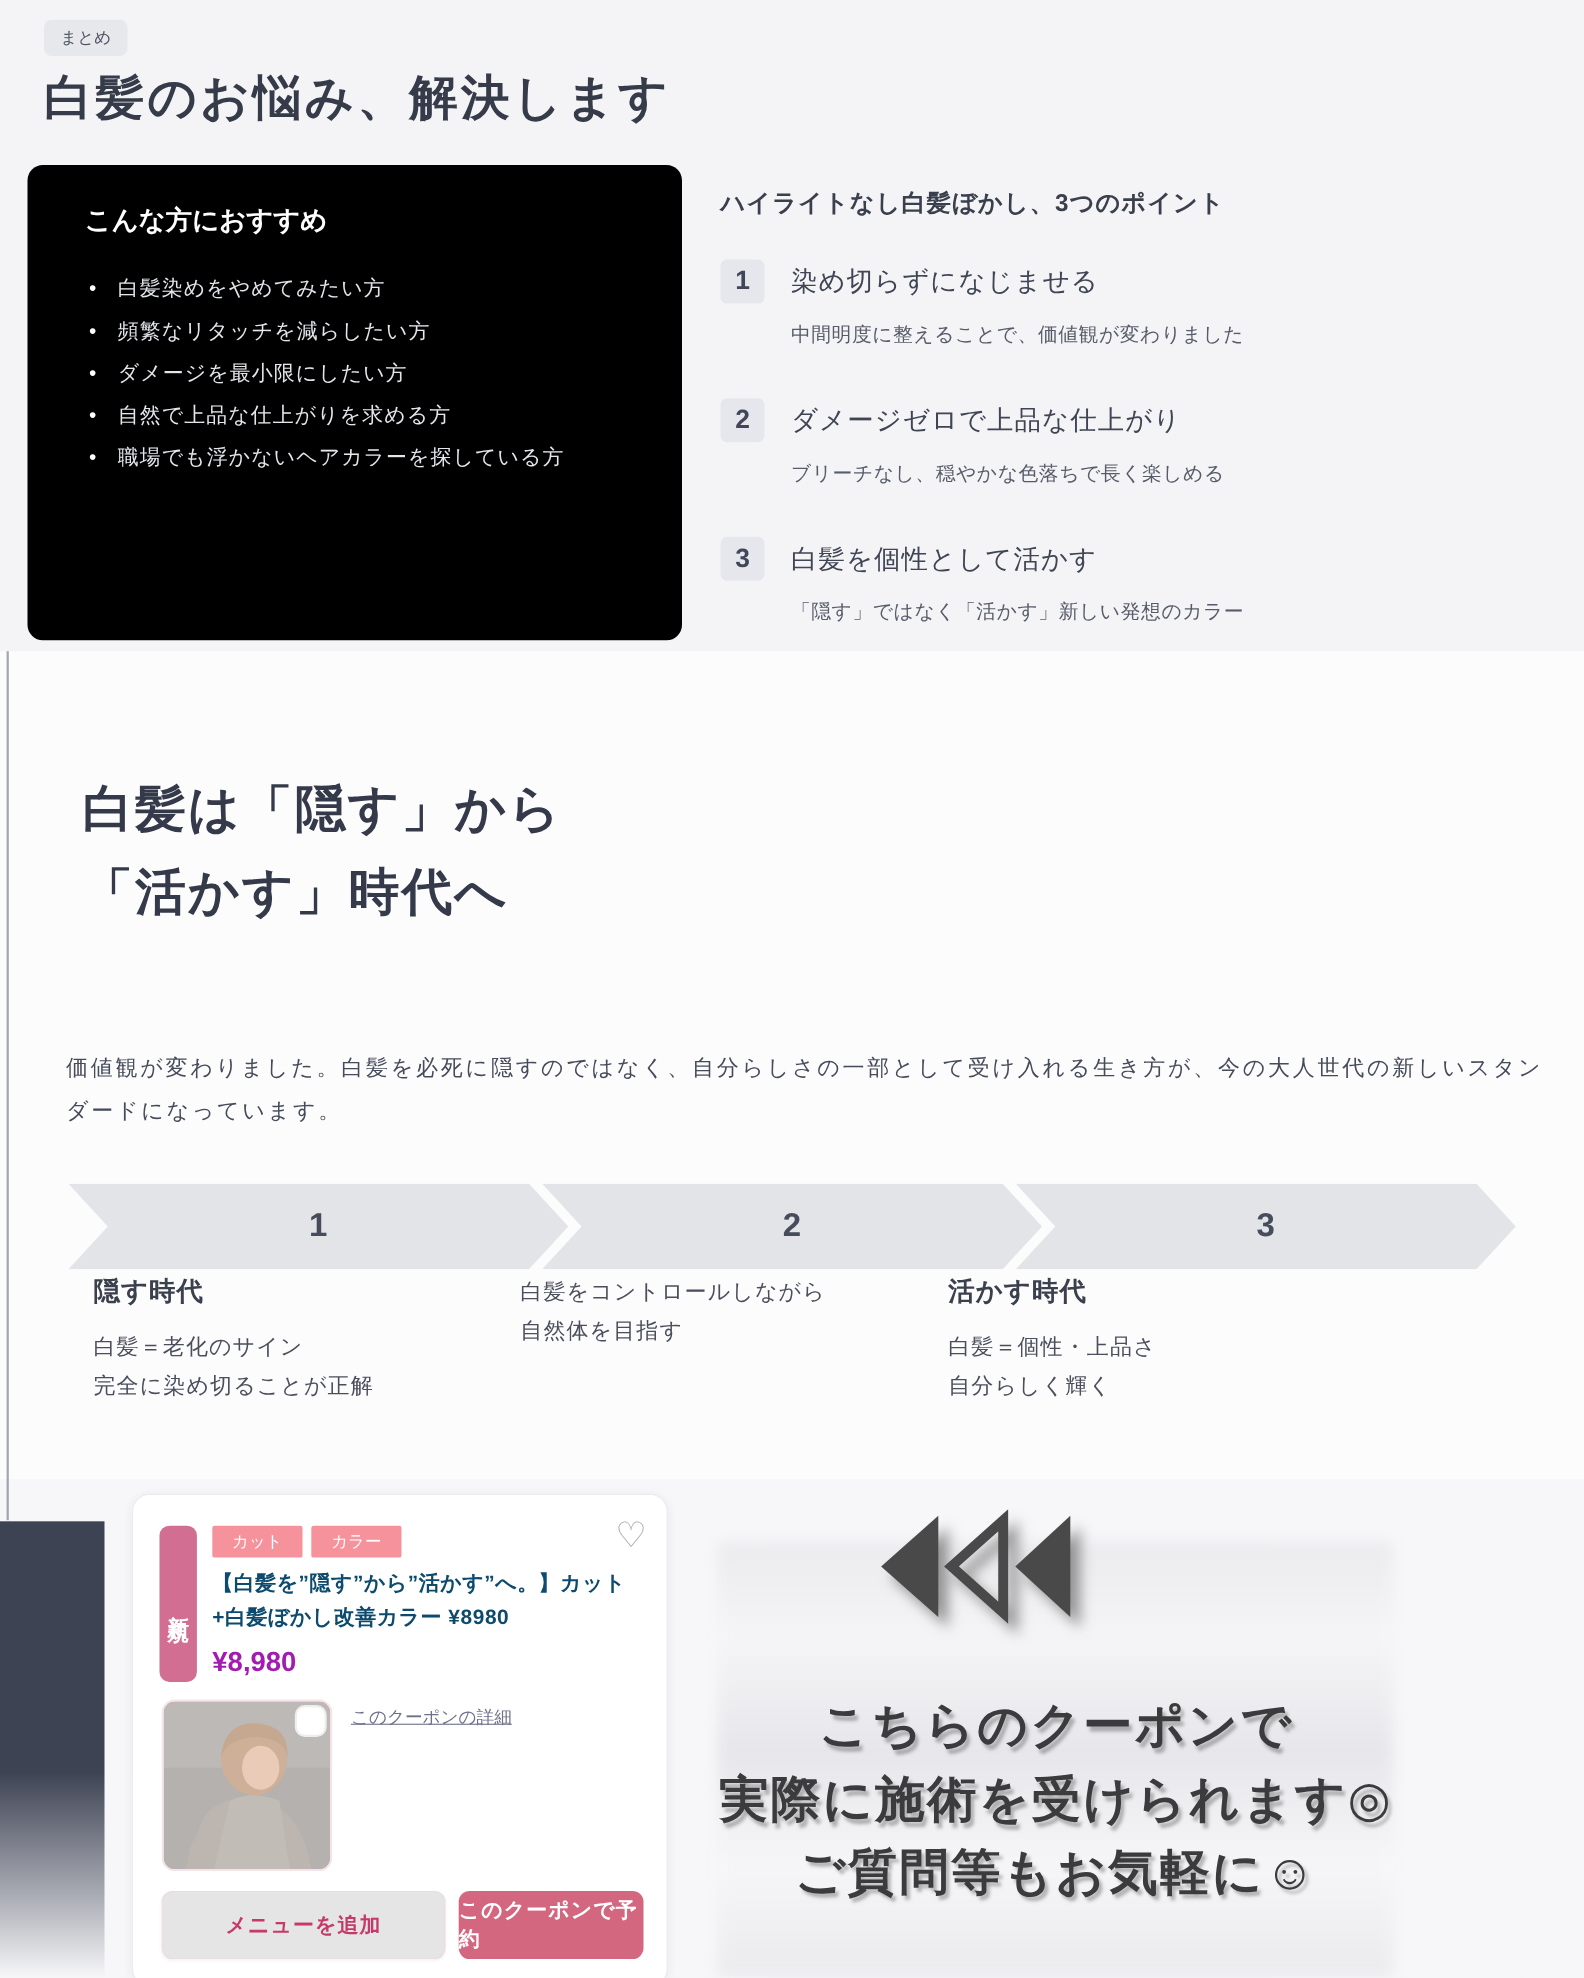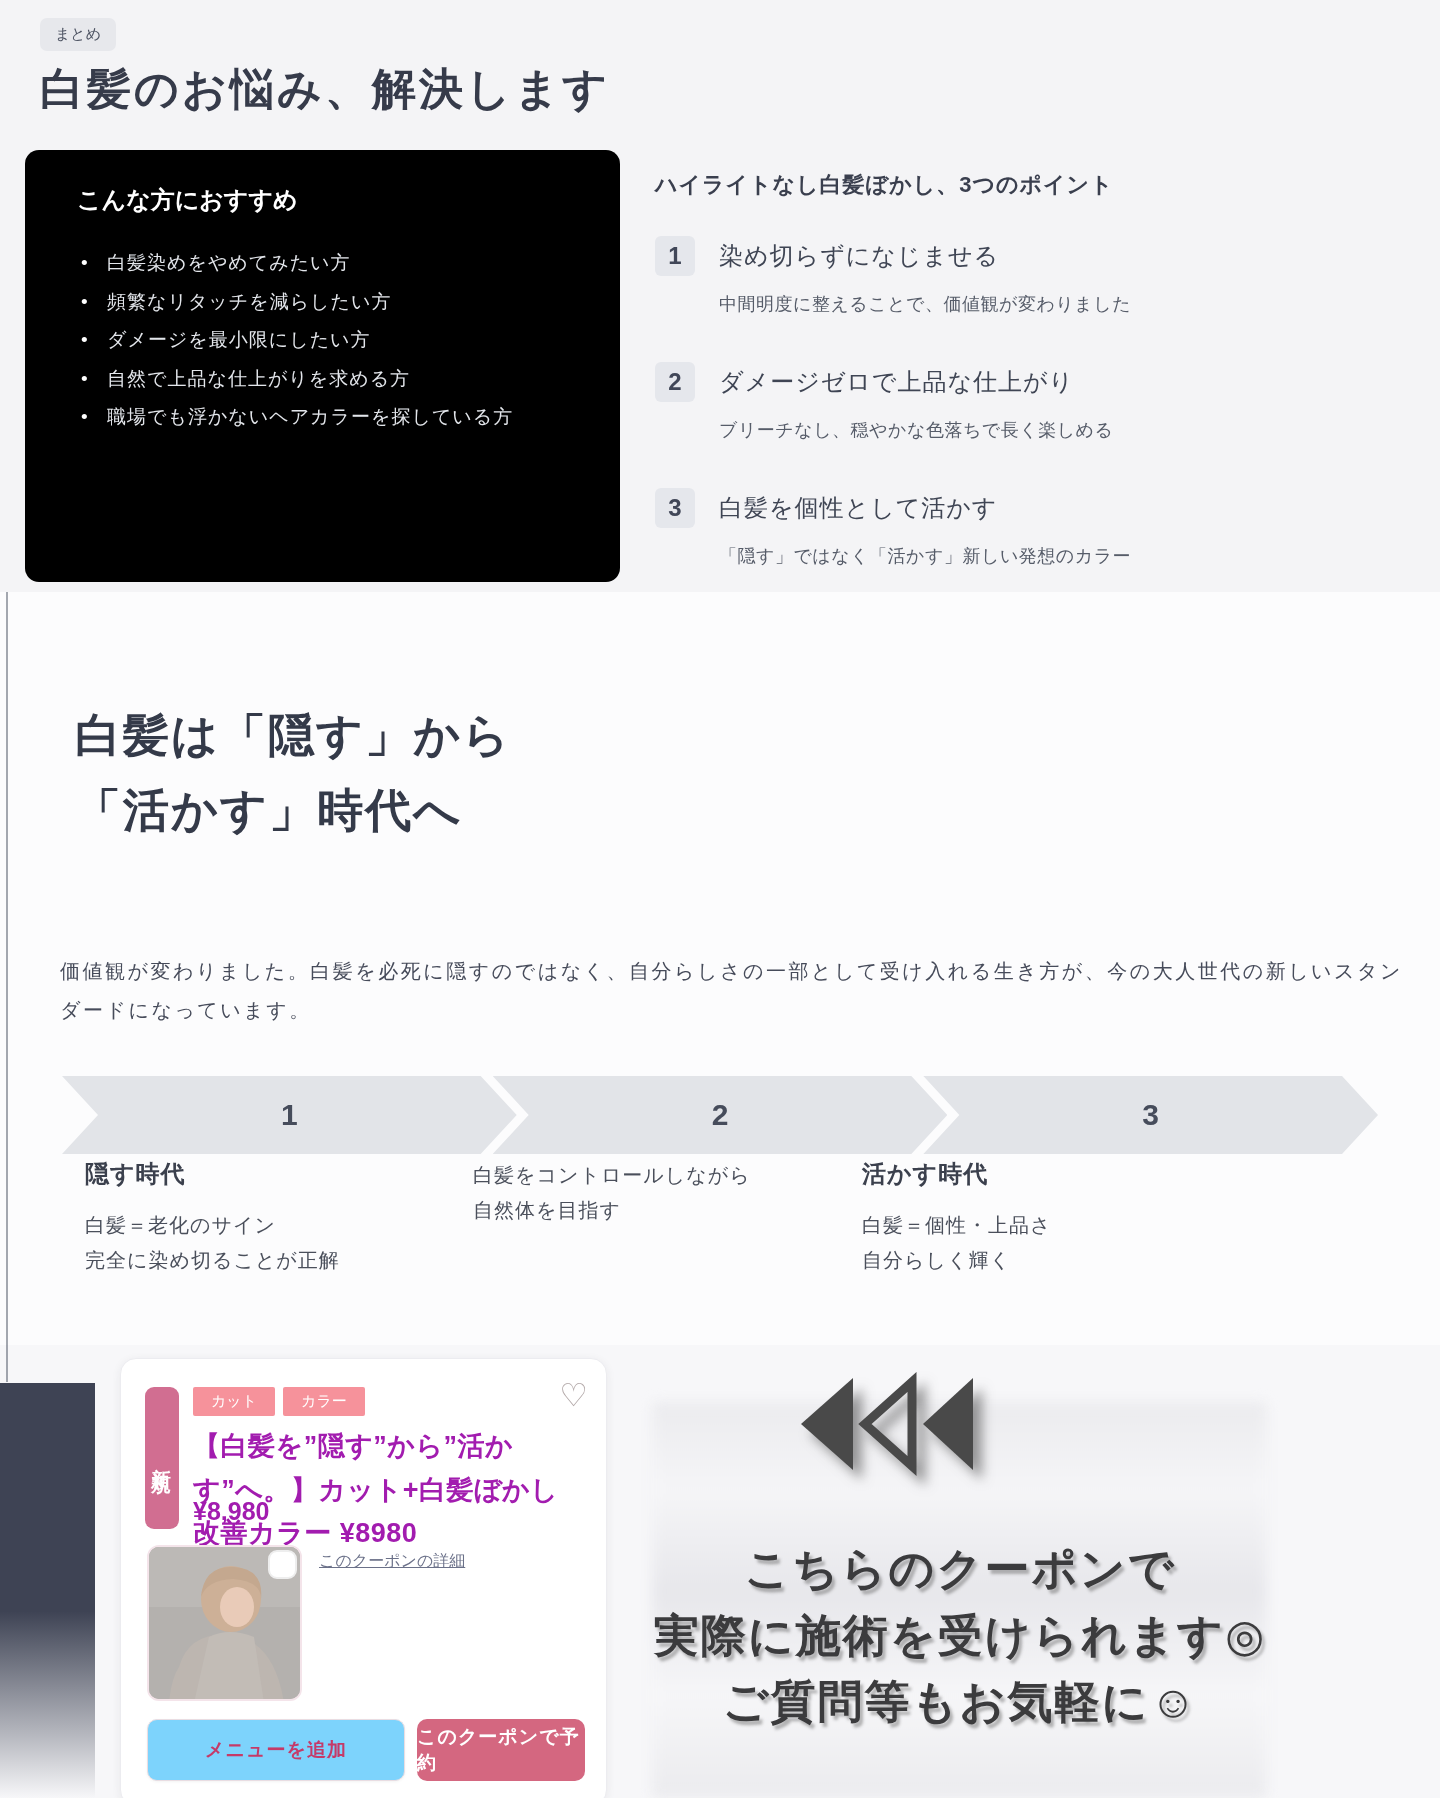--- a/index.html
+++ b/index.html
@@ -91,38 +91,38 @@
     position:absolute; left:24px; top:28px; width:34px; height:142px;
     background:#d16e91; border-radius:9px; color:#fff;
     writing-mode:vertical-rl; text-orientation:upright;
     font-size:20px; font-weight:bold; letter-spacing:6px;
     display:flex; align-items:center; justify-content:center;
   }
   .tag-row { position:absolute; left:72px; top:28px; display:flex; gap:8px; }
   .tag { background:#f6929b; color:#fff; font-size:15px; padding:5px 18px; border-radius:2px; }
   .coupon-title {
     position:absolute; left:72px; top:66px; width:382px;
-    font-size:27px; font-weight:bold; color:#a21caf; line-height:1.62; letter-spacing:.5px;
+    font-size:19px; font-weight:bold; color:#0c4a6e; line-height:1.62; letter-spacing:.5px;
   }
   .coupon-price { position:absolute; left:72px; top:138px; font-size:25px; font-weight:bold; color:#a21caf; }
   .coupon-photo {
     position:absolute; left:26px; top:186px; width:155px; height:156px;
     border-radius:12px; border:2px solid #f4e4ea; overflow:hidden; background:#b5b2af;
   }
   .photo-check {
     position:absolute; right:3px; top:3px; width:29px; height:29px;
     background:#fff; border:2px solid #eeeeee; border-radius:9px;
   }
   .coupon-link {
     position:absolute; left:198px; top:192px; font-size:16px; color:#6b7189;
     text-decoration:underline; cursor:pointer;
   }
   .btn { position:absolute; top:360px; height:62px; border-radius:10px; font-size:19px; font-weight:bold;
          display:flex; align-items:center; justify-content:center; cursor:pointer; letter-spacing:1px; }
-  .btn-add { left:26px; width:258px; background:#7dd3fc; border:1.5px solid #e9dde2; color:#c53a68;
+  .btn-add { left:26px; width:258px; background:#e5e5e5; border:1.5px solid #e9dde2; color:#c53a68;
              box-shadow:0 1px 3px rgba(0,0,0,.05); }
   .btn-reserve { left:296px; width:168px; background:#d46780; color:#fff; }
 
   
   .arrows-svg { left:795px; top:1372px; width:200px; height:110px;
     filter:drop-shadow(9px 10px 6px rgba(55,55,55,.5)); }
   .annotation {
     left:640px; top:1536px; width:640px; text-align:center;
     font-family:"Liberation Serif","DejaVu Serif",serif; font-weight:bold;
     color:#3b3b3d; font-size:45px; line-height:1.48; letter-spacing:2px;

